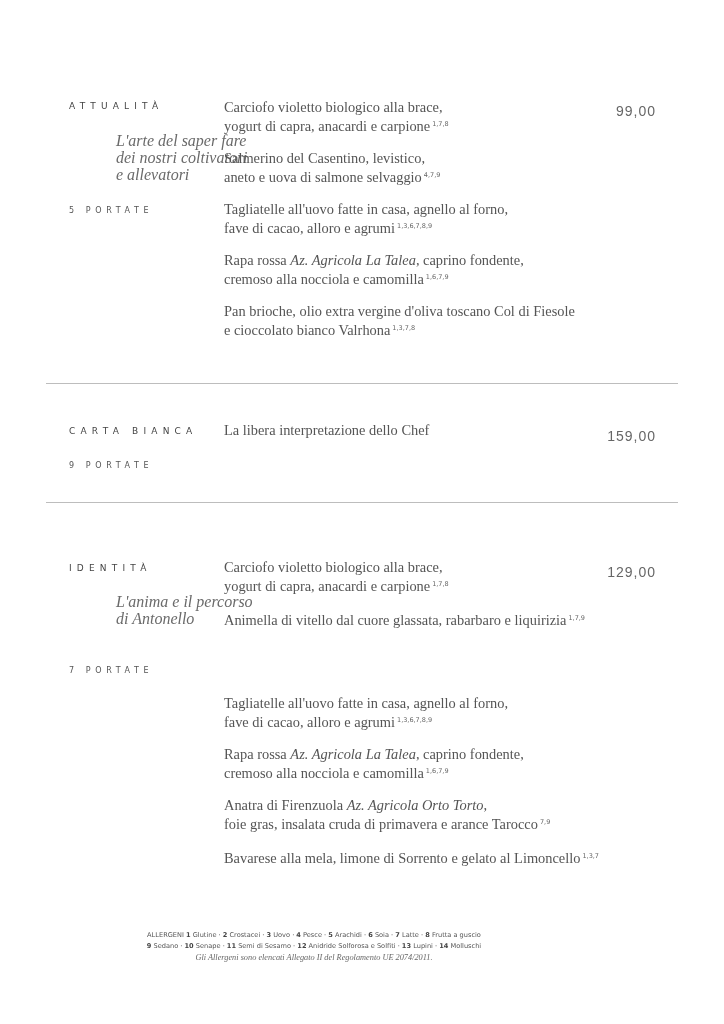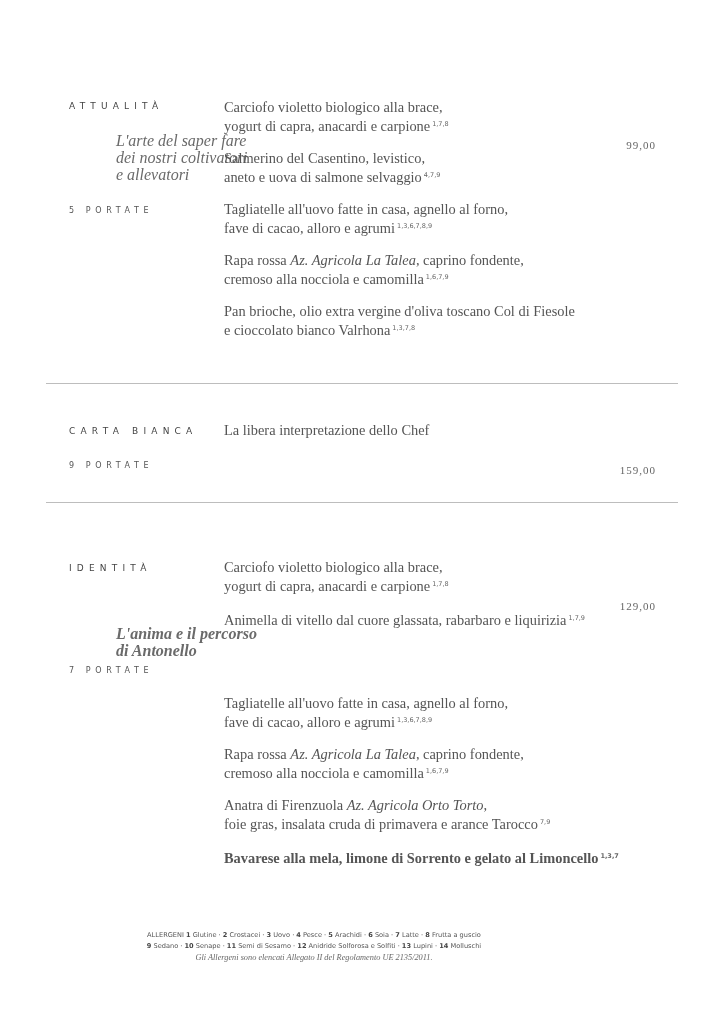--- a/index.html
+++ b/index.html
@@ -17,22 +17,22 @@
     font-size: 8px; letter-spacing: 4.6px; color: #555;
     white-space: nowrap;
   }
   .subtitle {
     position: absolute; left: 69px; width: 150px;
     font-family: "Liberation Serif", serif; font-style: italic;
     font-size: 16px; line-height: 17px; color: #6a6a6a; margin-left: 47px;
   }
   .price {
     position: absolute; right: 68px;
-    font-family: Liberation Serif, serif;
-    font-size: 11px; letter-spacing: 1px; color: #666; margin-top: 36px;
+    font-family: Liberation Sans, sans-serif;
+    font-size: 14px; letter-spacing: 1px; color: #666;
   }
   .dish {
     position: absolute; left: 224px; width: 440px;
     font-family: "Liberation Serif", serif;
     font-size: 14.4px; line-height: 17px; color: #555;
   }
   .dish i { font-style: italic; }
   .dish sup, .allergen-sup {
     font-family: "DejaVu Sans", sans-serif;
     font-size: 6.5px; vertical-align: 5px; margin-left: 2px; color: #666;
@@ -93,21 +93,21 @@
   <div class="section-label" style="top:426px;">CARTA BIANCA</div>
   <div class="portate" style="top:461px;">9 PORTATE</div>
   <div class="dish" style="top:422px;">La libera interpretazione dello Chef</div>
   <div class="price" style="top:428px;">159,00</div>
 </section>
 
 <div class="divider" style="top:502px;"></div>
 
 <section>
   <div class="section-label" style="top:563px;">IDENTITÀ</div>
-  <div class="subtitle" style="top:625px;font-weight:bold;">
+  <div class="subtitle" style="top:593px;">
     <div>L'anima e il percorso</div>
     <div>di Antonello</div>
   </div>
   <div class="portate" style="top:666px;">7 PORTATE</div>
   <div class="price" style="top:564px;">129,00</div>
 
   <div class="dish" style="top:559px;">
     <div>Carciofo violetto biologico alla brace,</div>
     <div><span>yogurt di capra, anacardi e carpione</span><sup>1,7,8</sup></div>
   </div>
@@ -121,21 +121,21 @@
     <div><span>fave di cacao, alloro e agrumi</span><sup>1,3,6,7,8,9</sup></div>
   </div>
   <div class="dish" style="top:746px;">
     <div><span>Rapa rossa </span><i>Az. Agricola La Talea</i><span>, caprino fondente,</span></div>
     <div><span>cremoso alla nocciola e camomilla</span><sup>1,6,7,9</sup></div>
   </div>
   <div class="dish" style="top:797px;">
     <div><span>Anatra di Firenzuola </span><i>Az. Agricola Orto Torto</i><span>,</span></div>
     <div><span>foie gras, insalata cruda di primavera e arance Tarocco</span><sup>7,9</sup></div>
   </div>
-  <div class="dish" style="top:848px;font-weight:bold;">
+  <div class="dish" style="top:848px;">
     <div><span>Bavarese alla mela, limone di Sorrento e gelato al Limoncello</span><sup>1,3,7</sup></div>
   </div>
 </section>
 
 <footer class="footer" style="top:930px;">
   <div class="line1">
     <span>ALLERGENI</span>
     <b>1</b> <span>Glutine</span> ·
     <b>2</b> <span>Crostacei</span> ·
     <b>3</b> <span>Uovo</span> ·
@@ -146,14 +146,14 @@
     <b>8</b> <span>Frutta a guscio</span>
   </div>
   <div class="line2">
     <b>9</b> <span>Sedano</span> ·
     <b>10</b> <span>Senape</span> ·
     <b>11</b> <span>Semi di Sesamo</span> ·
     <b>12</b> <span>Anidride Solforosa e Solfiti</span> ·
     <b>13</b> <span>Lupini</span> ·
     <b>14</b> <span>Molluschi</span>
   </div>
-  <div class="line3">Gli Allergeni sono elencati Allegato II del Regolamento UE 2135/2011.</div>
+  <div class="line3">Gli Allergeni sono elencati Allegato II del Regolamento UE 2074/2011.</div>
 </footer>
 
 </body></html>

